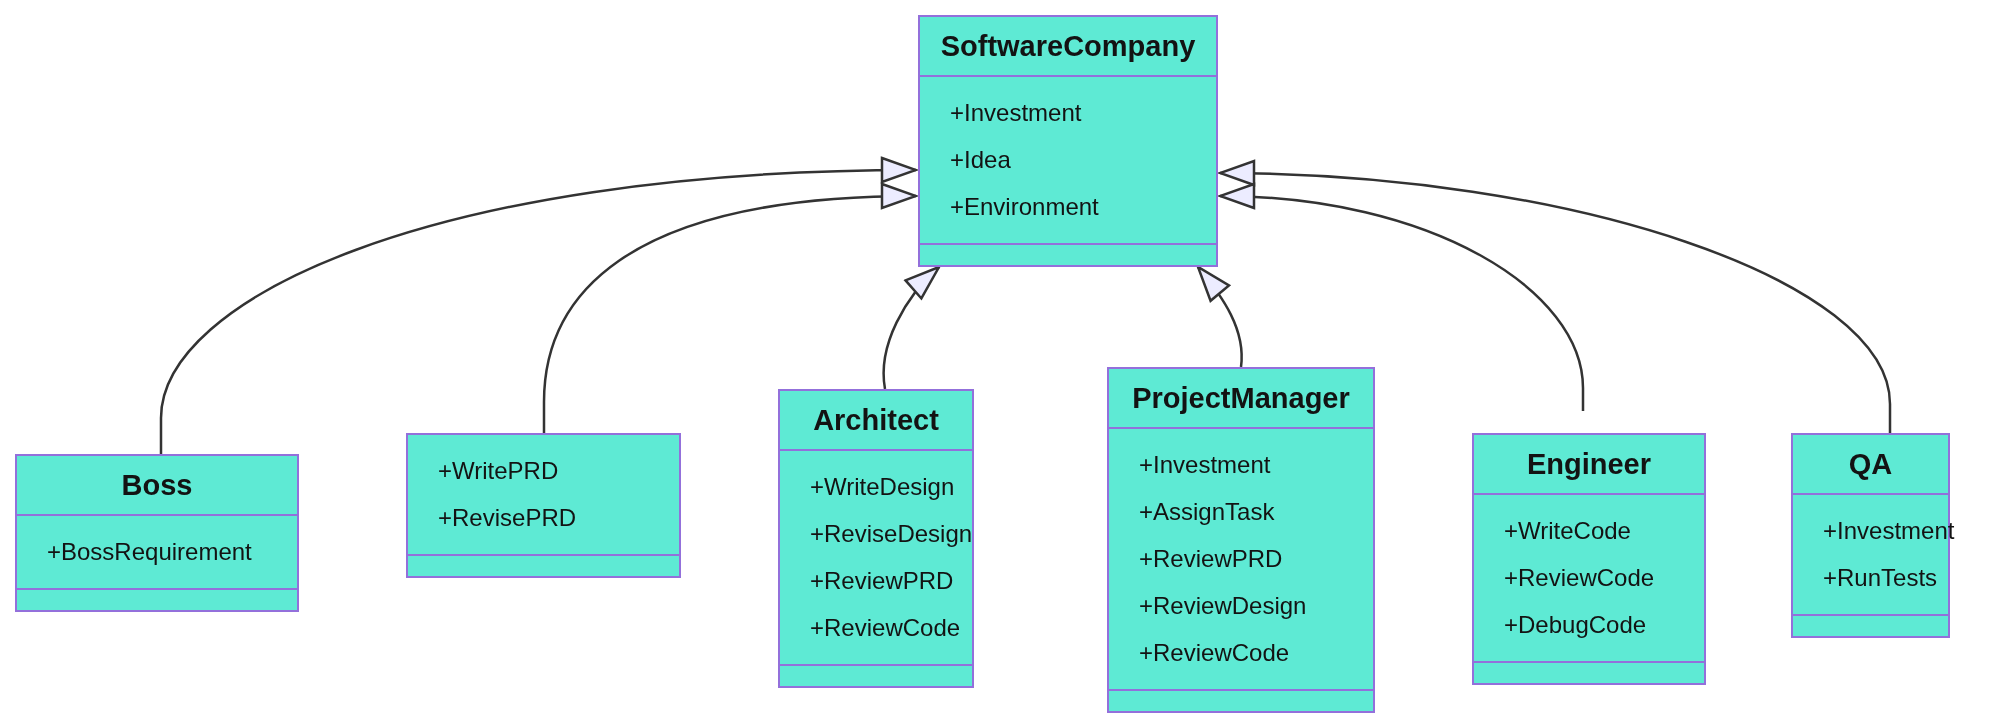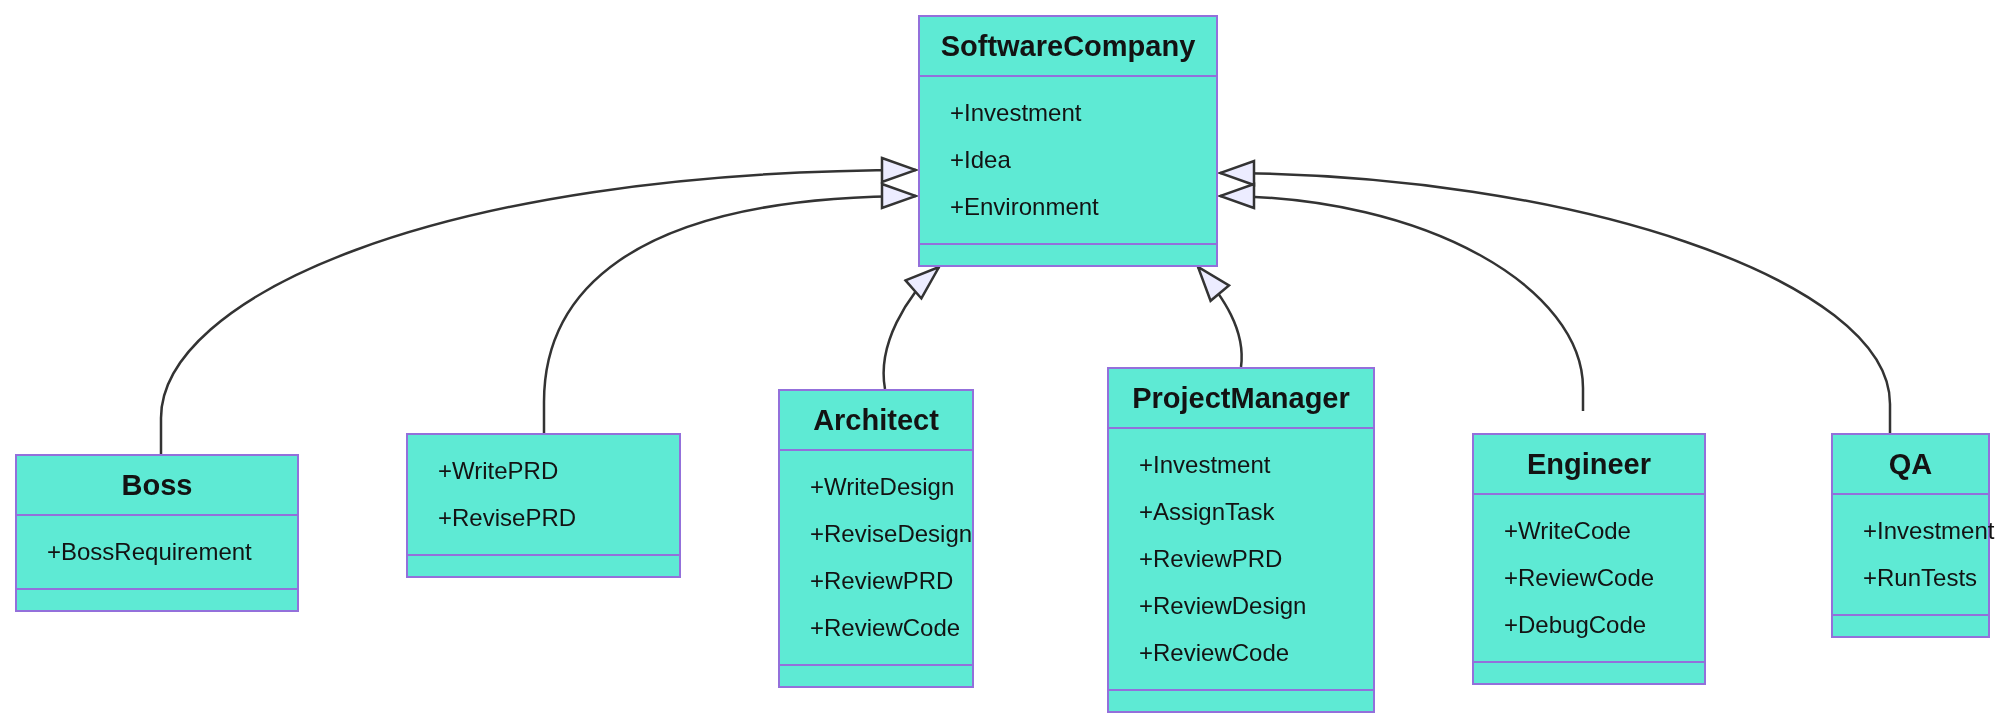--- a/index.html
+++ b/index.html
@@ -50,21 +50,21 @@
   .class-methods {
     height: 20px;
   }
   
   #box-softwarecompany { left: 918px;  top: 15px;  width: 300px; }
   #box-boss            { left: 15px;   top: 454px; width: 284px; }
   #box-productmanager  { left: 406px;  top: 433px; width: 275px; }
   #box-architect       { left: 778px;  top: 389px; width: 196px; }
   #box-projectmanager  { left: 1107px; top: 367px; width: 268px; }
   #box-engineer        { left: 1472px; top: 433px; width: 234px; }
-  #box-qa              { left: 1791px; top: 433px; width: 159px; margin-left: 40px; }
+  #box-qa              { left: 1791px; top: 433px; width: 159px; }
 </style>
 </head>
 <body>
 
 <div id="canvas">
 
   <svg id="edge-layer" viewBox="0 0 2003 722" xmlns="http://www.w3.org/2000/svg">
     <defs>
       <marker id="hollowTriangle" markerUnits="userSpaceOnUse" markerWidth="38" markerHeight="28" viewBox="0 0 38 28" refX="36" refY="14" orient="auto">
         <path d="M2,2 L36,14 L2,26 Z" fill="#ECECFF" stroke="#333333" stroke-width="2.5"></path>

